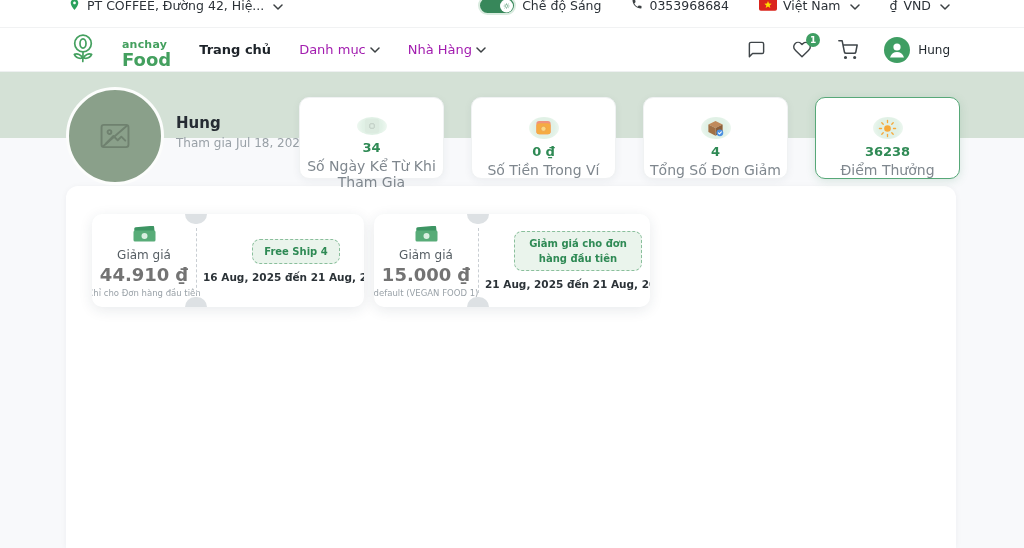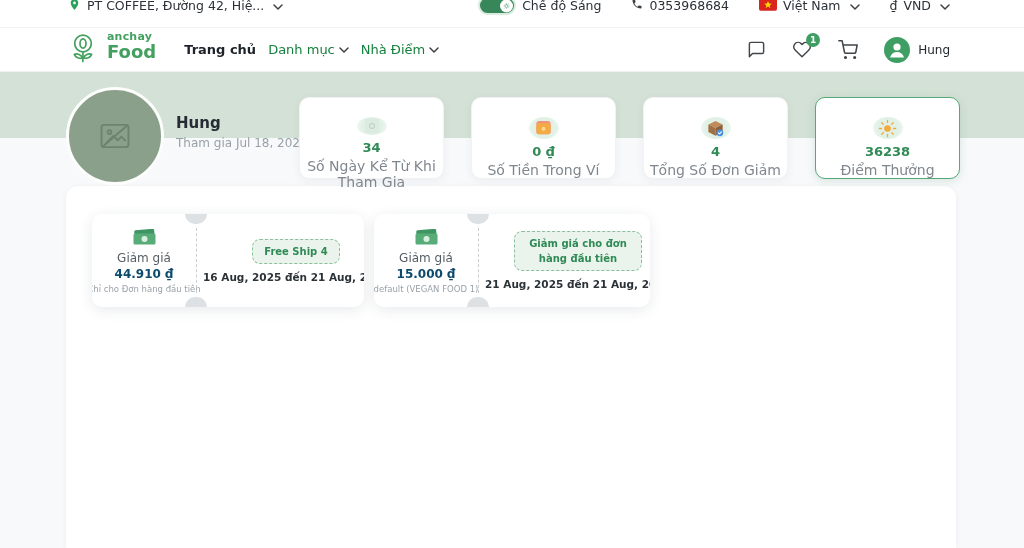--- a/index.html
+++ b/index.html
@@ -31,26 +31,26 @@
     display:flex; align-items:center; justify-content:center; font-size:8px; color:#37875a;
   }
   .dong { text-decoration:none; font-weight:400; }
 
   
   .header {
     position:absolute; top:28px; left:0; right:0; height:44px; background:#ffffff;
     display:flex; align-items:center; padding:0 74px 0 66px;
     border-bottom:1px solid #eef0f1; z-index:5;
   }
-  .logo { display:flex; align-items:flex-start; gap:7px; cursor:pointer; }
+  .logo { display:flex; align-items:flex-end; gap:22px; cursor:pointer; }
   .logo-text { line-height:1; color:#44a05f; }
   .logo-text .l1 { font-size:11px; font-weight:bold; letter-spacing:0.2px; }
   .logo-text .l2 { font-size:18px; font-weight:bold; margin-top:1px; }
-  .nav { display:flex; align-items:center; gap:12px; margin-left:28px; font-size:13px; }
-  .nav-item { display:flex; align-items:center; gap:4px; color:#15803d; cursor:pointer; }
+  .nav { display:flex; align-items:center; gap:28px; margin-left:28px; font-size:13px; }
+  .nav-item { display:flex; align-items:center; gap:4px; color:#a21caf; cursor:pointer; }
   .nav-item.active { font-weight:bold; color:#1d2329; }
   .hdr-icons { margin-left:auto; display:flex; align-items:center; gap:26px; }
   .icon-btn { position:relative; display:flex; align-items:center; cursor:pointer; }
   .badge {
     position:absolute; top:-7px; right:-8px; min-width:14px; height:14px; padding:0 3px;
     background:#3f9e63; color:#fff; border-radius:8px; font-size:9px; font-weight:bold;
     display:flex; align-items:center; justify-content:center;
   }
   .user { display:flex; align-items:center; gap:8px; cursor:pointer; }
   .user-name { font-size:12px; color:#23292f; }
@@ -100,21 +100,21 @@
   .coupons { display:flex; gap:10px; margin:28px 0 0 26px; }
   .coupon {
     position:relative; width:272px; height:93px; background:#ffffff; border-radius:10px;
     box-shadow:0 3px 14px rgba(25,45,65,0.10); display:flex; overflow:hidden;
   }
   .coupon-left {
     width:104px; display:flex; flex-direction:column; align-items:center;
     justify-content:center; text-align:center; padding-top:2px;
   }
   .coupon-type { font-size:12px; color:#555d63; margin-top:4px; }
-  .coupon-amount { font-size:12px; font-weight:bold; color:#0c4a6e; margin-top:2px; }
+  .coupon-amount { font-size:18px; font-weight:bold; color:#737373; margin-top:2px; }
   .coupon-cond { font-size:8.5px; color:#9aa2a8; margin-top:3px; white-space:nowrap; }
   .coupon-divider {
     width:0; border-left:1px dashed #c9ced3; margin:14px 0;
   }
   .coupon-right {
     flex:1; display:flex; flex-direction:column; align-items:center;
     justify-content:center; gap:7px; padding:6px 6px;
   }
   .coupon-badge {
     background:#eaf4ec; border:1px dashed #8abf9c; border-radius:8px;
@@ -205,21 +205,21 @@
       <span class="nav-item active">
         <span>Trang chủ</span>
       </span>
       <span class="nav-item">
         <span>Danh mục</span>
         <svg width="10" height="6" viewBox="0 0 10 6">
             <polyline points="1,1 5,5 9,1" fill="none" stroke="#3c4043" stroke-width="1.5" stroke-linecap="round" stroke-linejoin="round"></polyline>
           </svg>
       </span>
       <span class="nav-item">
-        <span>Nhà Điểm</span>
+        <span>Nhà Hàng</span>
         <svg width="10" height="6" viewBox="0 0 10 6">
             <polyline points="1,1 5,5 9,1" fill="none" stroke="#3c4043" stroke-width="1.5" stroke-linecap="round" stroke-linejoin="round"></polyline>
           </svg>
       </span>
     </div>
     <div class="hdr-icons">
       <span class="icon-btn">
         <svg width="19" height="19" viewBox="0 0 24 24" fill="none" stroke="#3f4549" stroke-width="1.8" stroke-linecap="round" stroke-linejoin="round">
             <path d="M21 15a2 2 0 0 1-2 2H7l-4 4V5a2 2 0 0 1 2-2h14a2 2 0 0 1 2 2z"></path>
           </svg>

